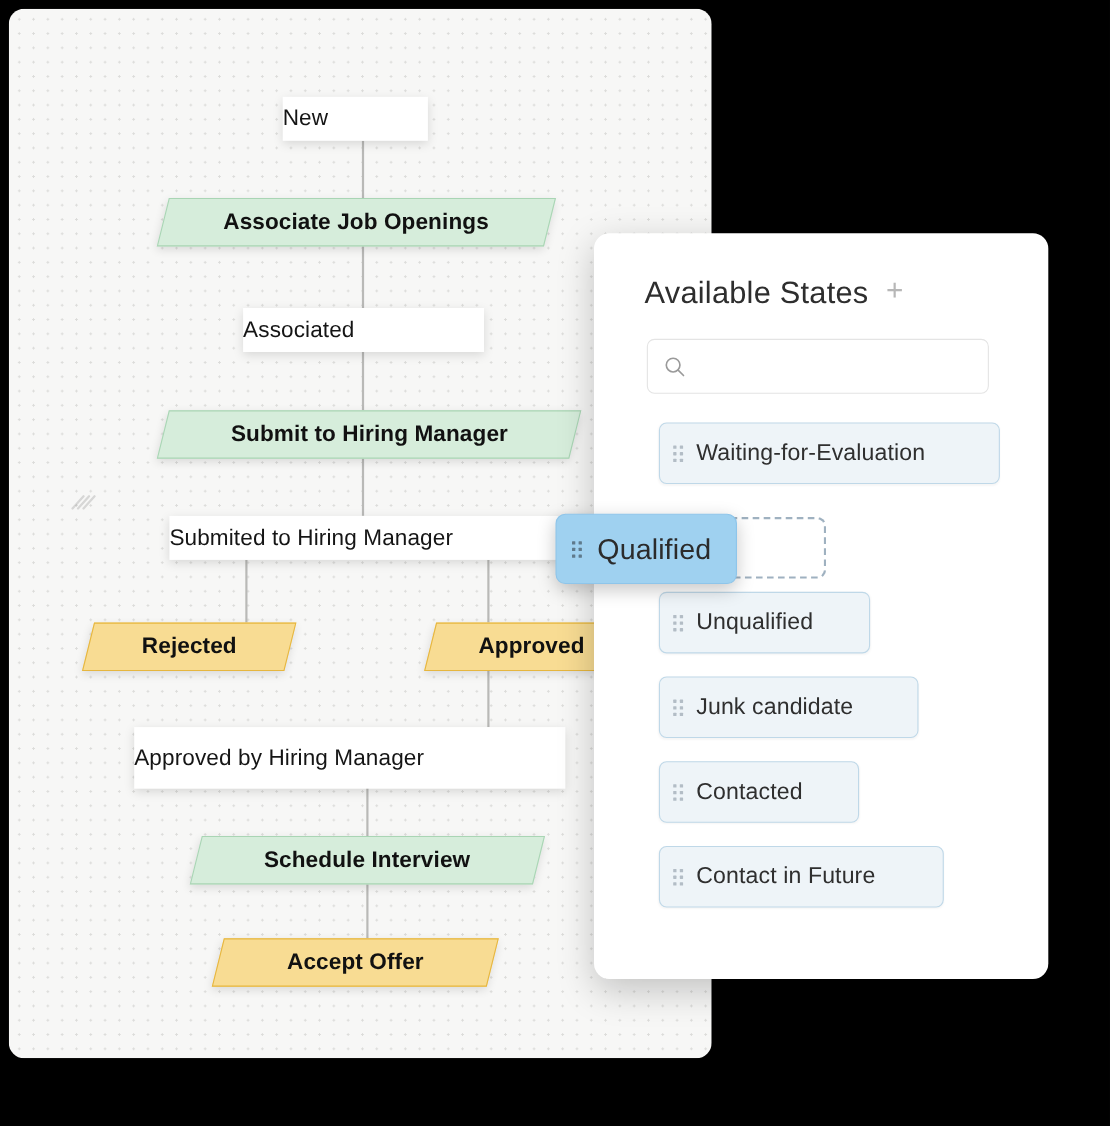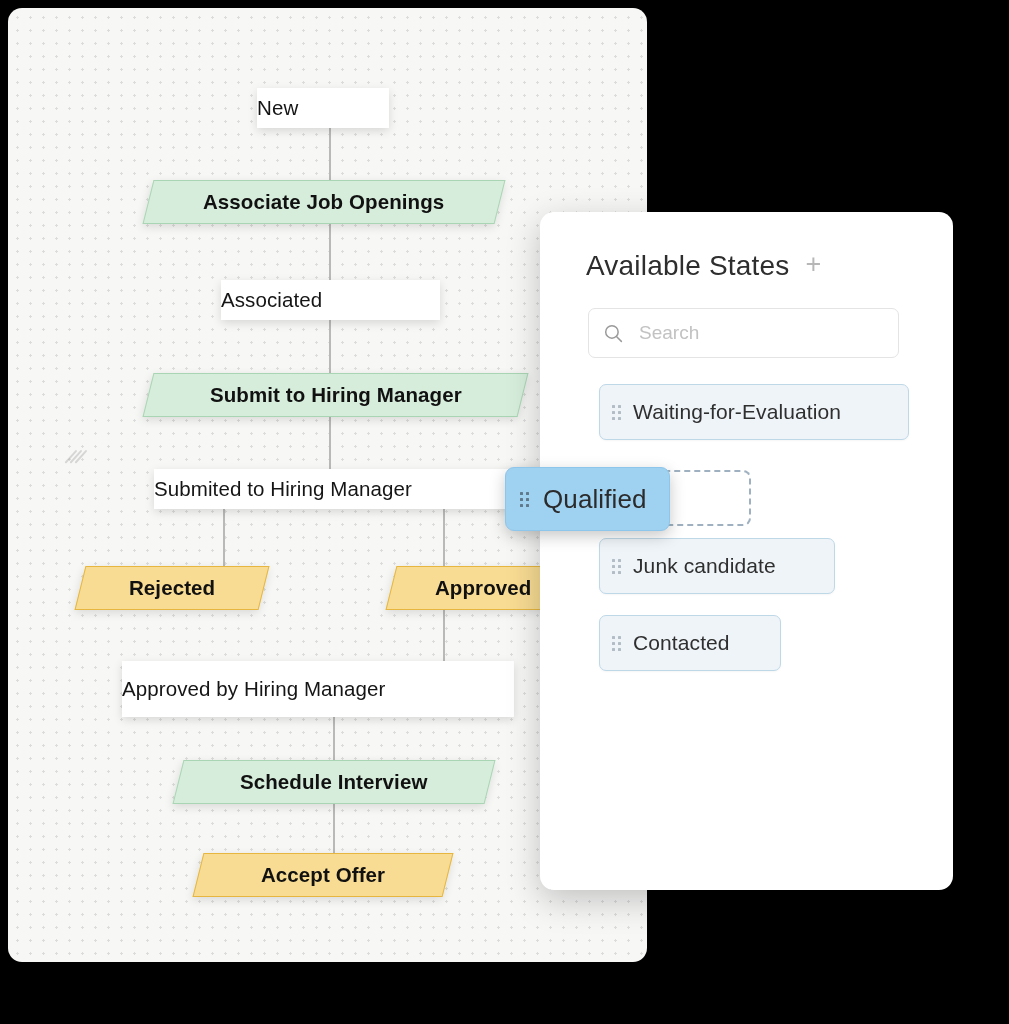--- a/index.html
+++ b/index.html
@@ -313,35 +313,45 @@
   <div id="panel-header">
     <div id="panel-title">Available States</div>
     <div id="add-state-button">+</div>
   </div>
 
   <div id="search-row">
     <svg id="search-icon" viewBox="0 0 24 24" fill="none">
       <circle cx="10.2" cy="10.2" r="7.1" stroke="#9a9a9a" stroke-width="1.7"></circle>
       <line x1="15.4" y1="15.4" x2="21" y2="21" stroke="#9a9a9a" stroke-width="1.7" stroke-linecap="round"></line>
     </svg>
-    <input id="search-input" type="text" placeholder="Search" style="">
   </div>
 
   <div id="state-chip-list">
       <div class="state-chip" style="width: 310px; display: flex; margin-bottom: 98px;">
         <span class="drag-handle">
           <i></i>
           <i></i>
           <i></i>
           <i></i>
           <i></i>
           <i></i>
         </span>
         <span class="chip-label">Waiting-for-Evaluation</span>
       </div>
+      <div class="state-chip" style="width: 192px; display: flex;">
+        <span class="drag-handle">
+          <i></i>
+          <i></i>
+          <i></i>
+          <i></i>
+          <i></i>
+          <i></i>
+        </span>
+        <span class="chip-label">Unqualified</span>
+      </div>
       <div class="state-chip" style="width: 236px; display: flex;">
         <span class="drag-handle">
           <i></i>
           <i></i>
           <i></i>
           <i></i>
           <i></i>
           <i></i>
         </span>
         <span class="chip-label">Junk candidate</span>
@@ -349,20 +359,31 @@
       <div class="state-chip" style="width: 182px; display: flex;">
         <span class="drag-handle">
           <i></i>
           <i></i>
           <i></i>
           <i></i>
           <i></i>
           <i></i>
         </span>
         <span class="chip-label">Contacted</span>
+      </div>
+      <div class="state-chip" style="width: 259px; display: flex;">
+        <span class="drag-handle">
+          <i></i>
+          <i></i>
+          <i></i>
+          <i></i>
+          <i></i>
+          <i></i>
+        </span>
+        <span class="chip-label">Contact in Future</span>
       </div>
     </div>
 </div>
 
 <div id="drop-placeholder"></div>
 
 <div id="dragged-chip">
   <span class="drag-handle">
     <i></i>
       <i></i>

